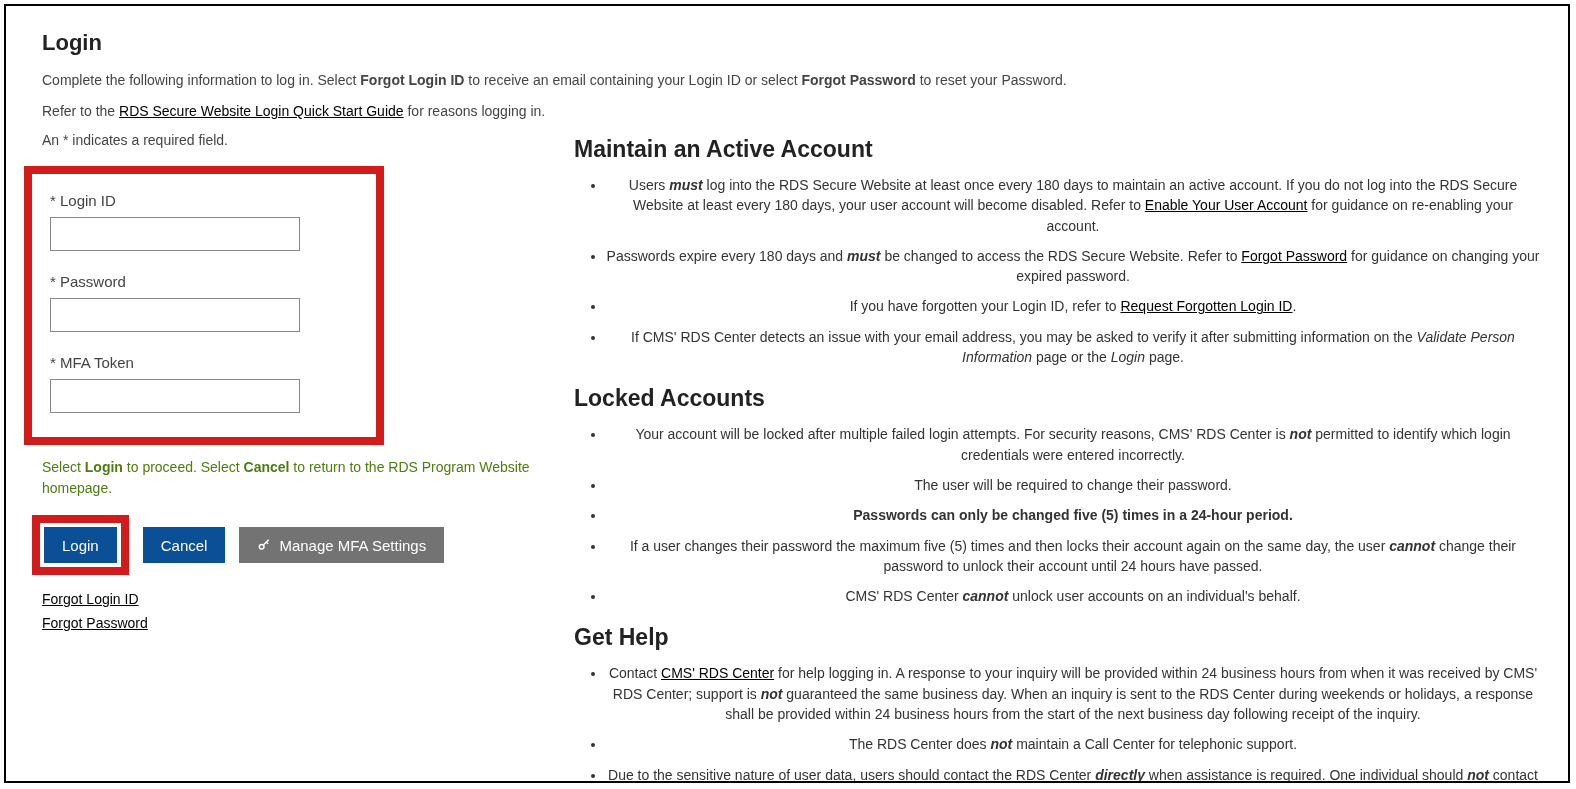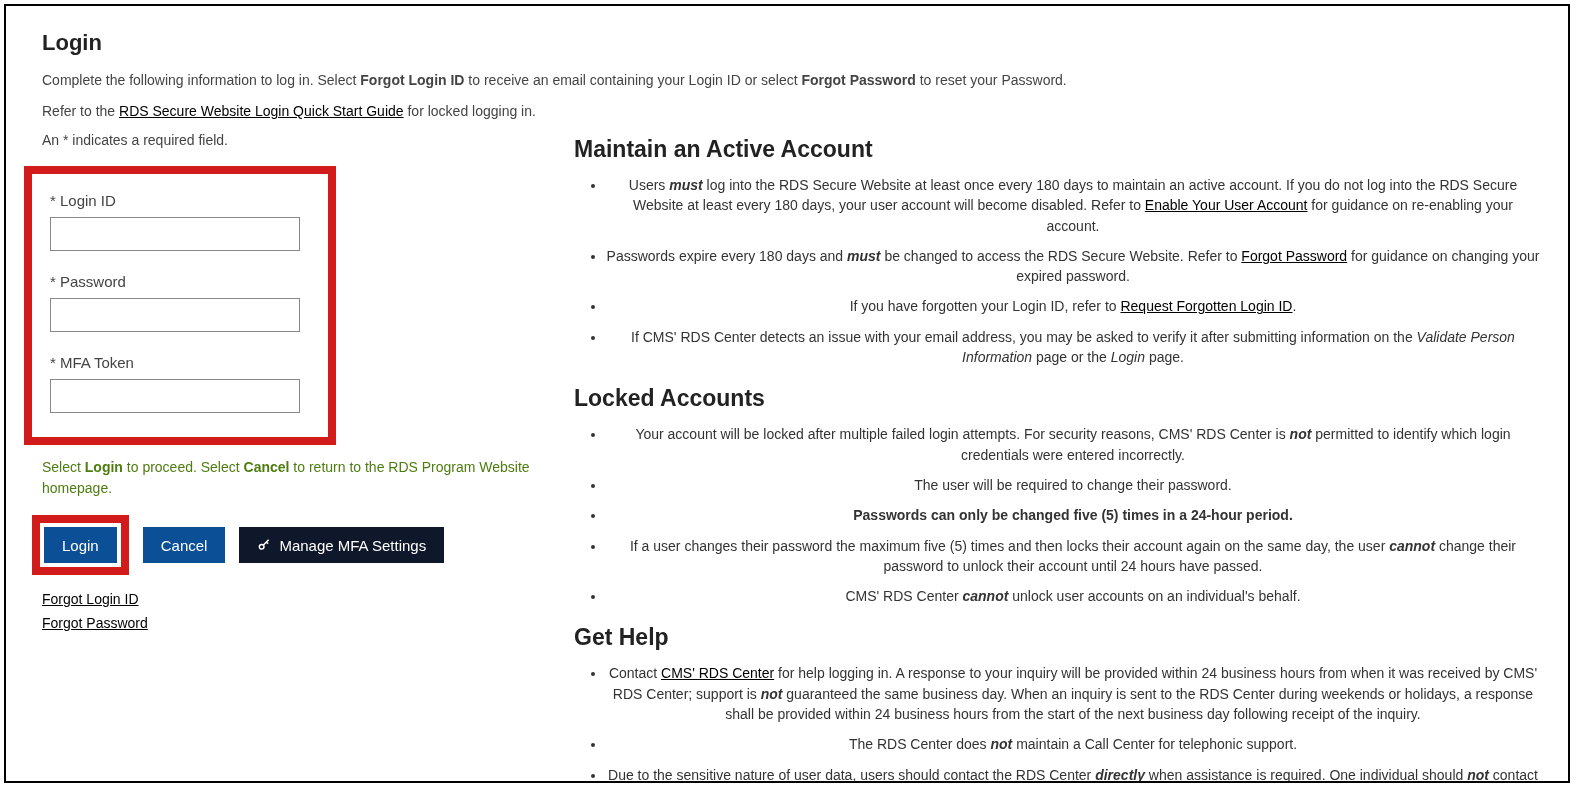--- a/index.html
+++ b/index.html
@@ -41,21 +41,21 @@
   .right {
     flex: 1;
   }
   .req-note {
     margin-bottom: 18px;
     color: #444;
   }
   .form-box {
     border: 8px solid #d21b1b;
     padding: 18px 18px 24px 18px;
-    width: 312px;
+    width: 360px;
     margin-left: -18px;
   }
   .form-group { margin-bottom: 22px; }
   .form-group label {
     display: block;
     margin-bottom: 8px;
     color: #444;
     font-size: 15px;
   }
   .form-group input {
@@ -90,21 +90,21 @@
     height: 36px;
     padding: 0 18px;
     border: none;
     color: #fff;
     font-size: 15px;
     cursor: pointer;
     gap: 8px;
   }
   .btn-login { background: #0b4f97; }
   .btn-cancel { background: #0b4f97; }
-  .btn-mfa { background: #0f172a; }
+  .btn-mfa { background: #737373; }
   .links-below {
     margin-top: 16px;
   }
   .links-below a {
     display: block;
     margin-bottom: 8px;
     font-size: 14px;
   }
   .right h2 {
     font-size: 23px;
@@ -136,21 +136,21 @@
 <body>
 
 <div class="outer">
   <h1>Login</h1>
 
   <div class="intro">
     <p>
       <span>Complete the following information to log in. Select </span><b>Forgot Login ID</b><span> to receive an email containing your Login ID or select </span><b>Forgot Password</b><span> to reset your Password.</span>
     </p>
     <p>
-      <span>Refer to the </span><a href="#">RDS Secure Website Login Quick Start Guide</a><span> for locked logging in.</span>
+      <span>Refer to the </span><a href="#">RDS Secure Website Login Quick Start Guide</a><span> for reasons logging in.</span>
     </p>
   </div>
 
   <div class="columns">
     <div class="left">
       <p class="req-note">An * indicates a required field.</p>
 
       <div class="form-box">
         <div class="form-group">
           <label>* Login ID</label>

